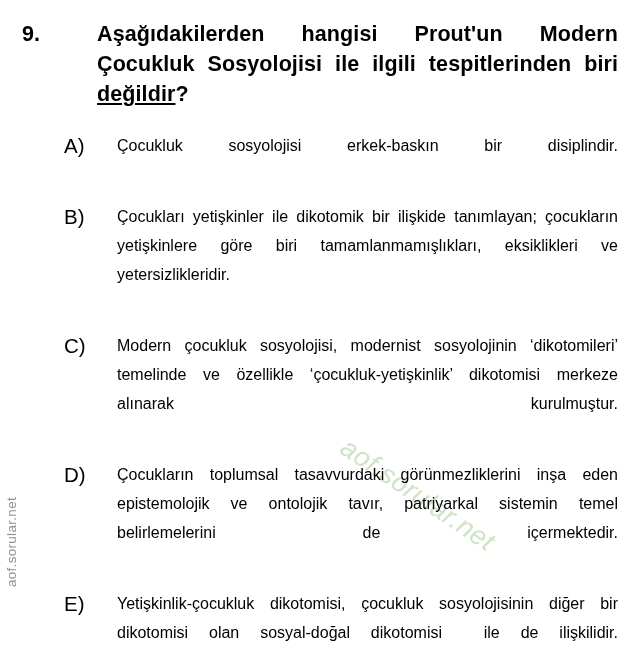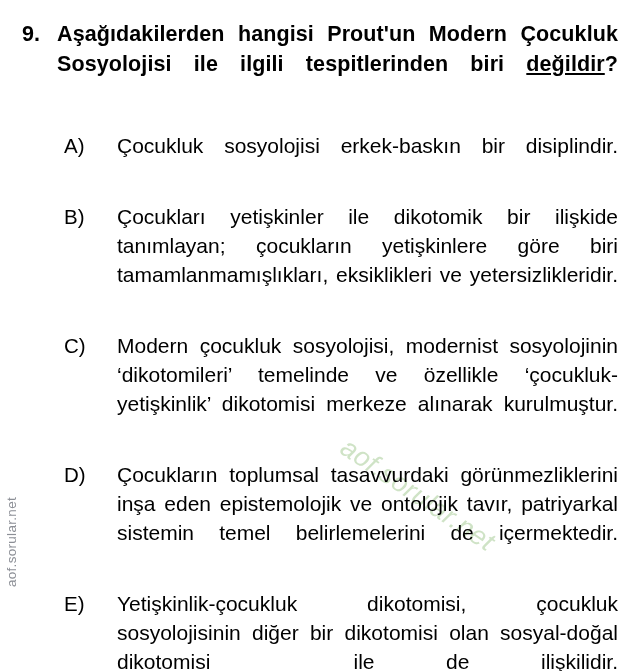--- a/index.html
+++ b/index.html
@@ -69,20 +69,21 @@
     line-height: 30px;
   }
   .q-text {
     flex: 1 1 auto;
     font-size: 21.5px;
     font-weight: bold;
     line-height: 30px;
     text-align: justify;
     text-justify: inter-word;
     letter-spacing: 0.1px;
+    margin-left: 40px;
   }
   .q-text .underline { text-decoration: underline; }
   .q-text::after {
     content: "";
     display: inline-block;
     width: 100%;
     height: 0;
   }
 
   
@@ -98,21 +99,21 @@
     margin-bottom: 13px;
   }
   .opt-letter {
     flex: 0 0 auto;
     width: 53px;
     font-size: 20.5px;
     line-height: 29px;
   }
   .opt-text {
     flex: 1 1 auto;
-    font-size: 21px;
+    font-size: 16px;
     line-height: 29px;
     text-align: justify;
     text-justify: inter-word;
     white-space: pre-wrap;
   }
   .opt-text::after {
     content: "";
     display: inline-block;
     width: 100%;
     height: 0;

